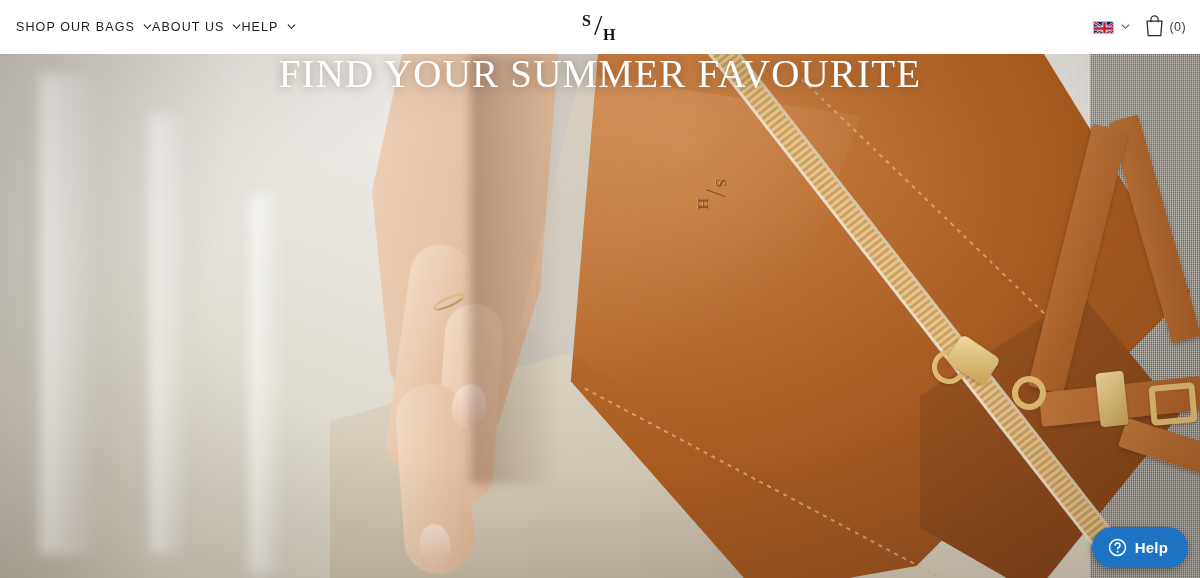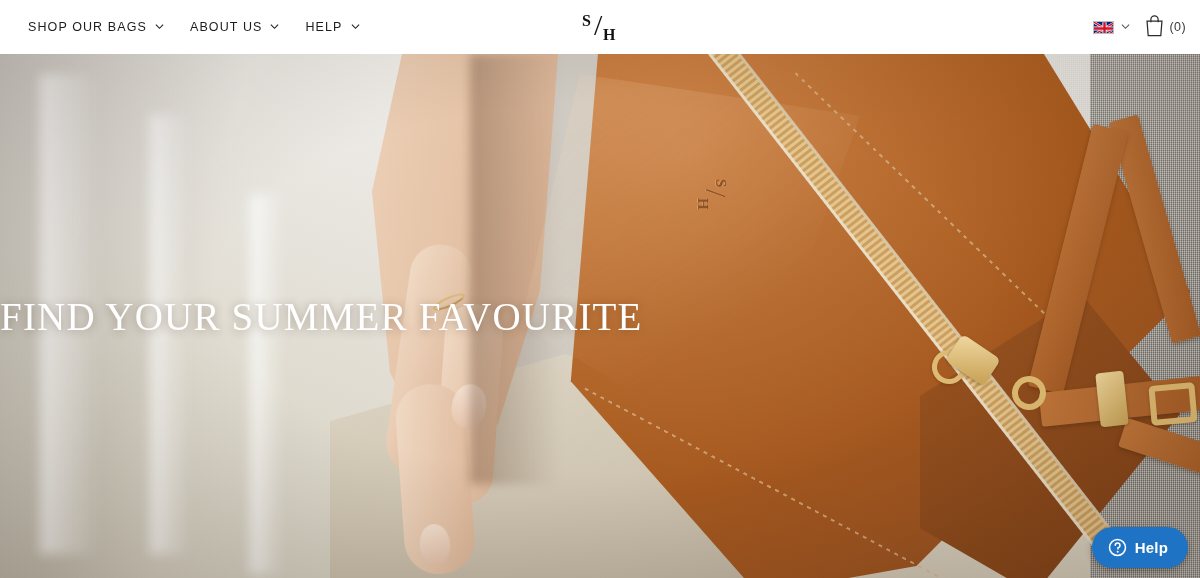--- a/index.html
+++ b/index.html
@@ -8,21 +8,21 @@
     font-family:"Liberation Sans", sans-serif;
     background:#fff;
   }
 
   
   .header{
     position:absolute; top:0; left:0; width:1200px; height:54px;
     background:#ffffff; z-index:40;
     display:flex; align-items:center;
   }
-  .nav{ display:flex; align-items:center; padding-left:28px; gap:26px; }
+  .nav{ display:flex; align-items:center; padding-left:16px; }
   .nav-item{
     display:flex; align-items:center; gap:8px;
     font-size:12.5px; letter-spacing:1.1px; color:#1d1d1d;
     font-weight:500; cursor:pointer; white-space:nowrap;
   }
   .chev{ display:inline-block; width:9px; height:9px; position:relative; top:-1px; }
   .chev svg{ display:block; }
 
   .logo{
     position:absolute; left:0; right:0; top:0; height:54px;
@@ -236,21 +236,21 @@
   }
 
   .vignette{
     inset:0;
     background:radial-gradient(ellipse at 50% 45%, rgba(0,0,0,0) 45%, rgba(40,25,12,.20) 100%);
   }
 
   
   .hero-content{
     position:absolute; inset:0; z-index:20;
-    display:flex; align-items:center;
+    display:flex; flex-direction:column; align-items:center;
     justify-content:flex-start; 
   }
   .headline{
     font-family:"Liberation Serif", serif;
     font-size:39px; line-height:1; color:#ffffff;
     letter-spacing:1.2px; font-weight:400; white-space:nowrap;
     text-shadow:0 1px 10px rgba(60,35,15,.35);
   }
   .cta{
     margin-top:36px;

